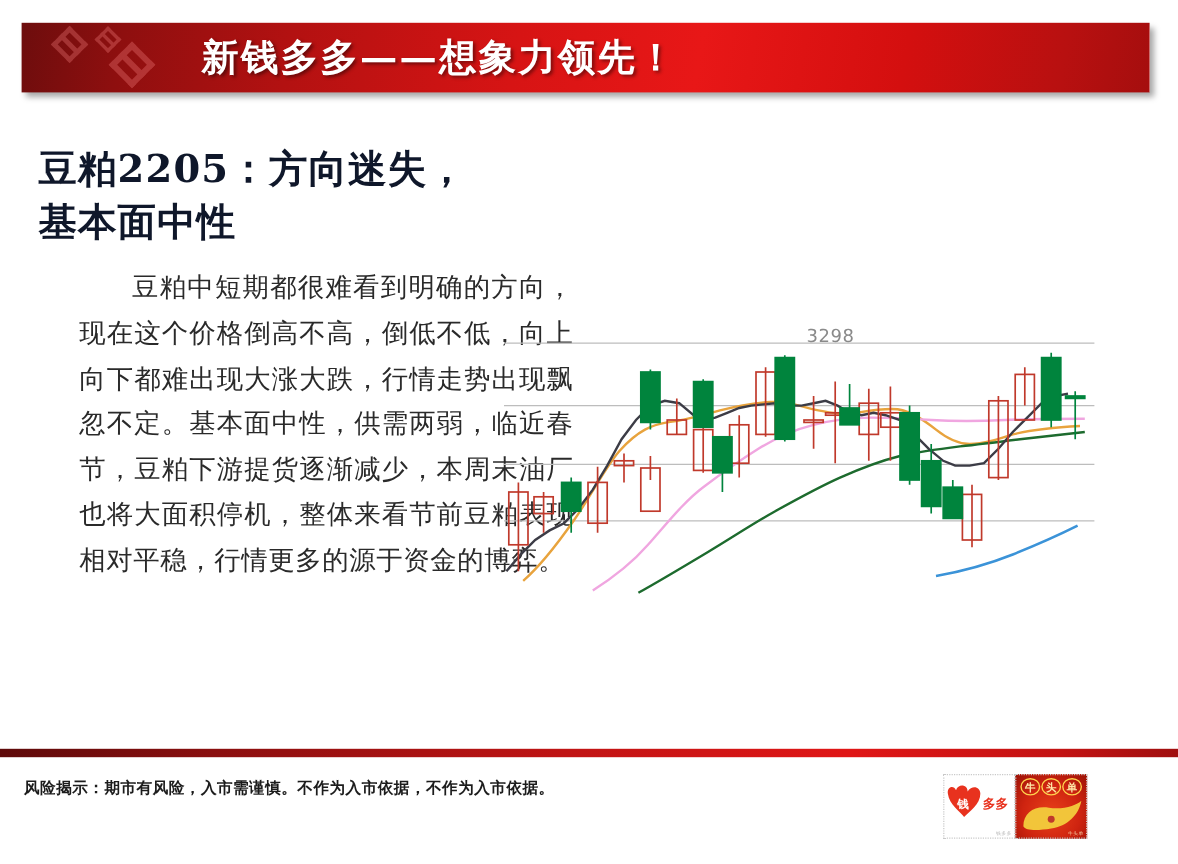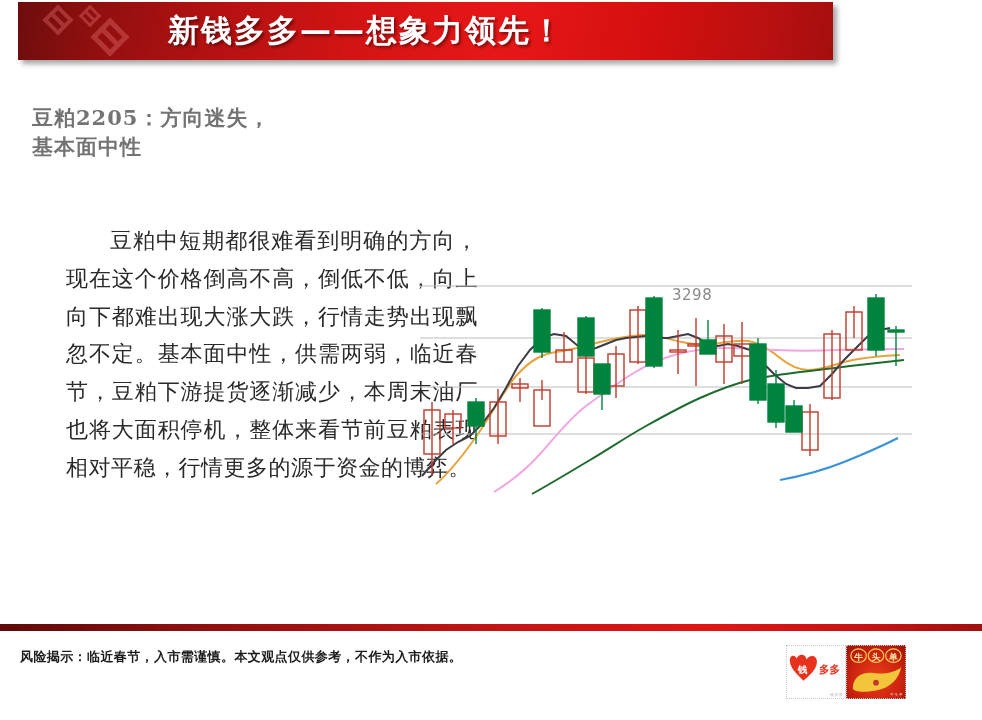--- a/index.html
+++ b/index.html
@@ -6,64 +6,64 @@
   body{
     width:982px;height:720px;overflow:hidden;
     background:#ffffff;
     font-family:"DejaVu Sans","Liberation Sans",sans-serif;
     position:relative;
   }
   .slide{position:absolute;inset:0;background:#fff;}
 
   
   .banner{
-    position:absolute;left:18px;top:2px;width:815px;height:58px;
+    position:absolute;left:18px;top:19px;width:940px;height:58px;
     background:linear-gradient(100deg,#6d0d0d 0%,#8e0f0f 9%,#b31111 24%,#d71414 44%,#e81717 60%,#d40f0f 78%,#b81010 92%,#a50e0e 100%);
     box-shadow:4px 4px 5px rgba(0,0,0,0.35);
     overflow:hidden;
   }
   .banner-knot{
     position:absolute;left:10px;top:2px;width:118px;height:54px;opacity:.55;
   }
   .banner-title{
     position:absolute;left:150px;top:50%;transform:translateY(-50%);
     color:#ffffff;
     font-family:"DejaVu Serif","Liberation Serif",serif;
     font-size:31px;font-weight:bold;letter-spacing:2px;
     text-shadow:2px 2px 3px rgba(0,0,0,.45);
     white-space:nowrap;
   }
 
   
   .headline{
-    position:absolute;left:32px;top:104px;width:420px;
-    color:#737373;
-    font-family:"DejaVu Serif","Liberation Serif",serif;
-    font-weight:bold;font-size:21px;line-height:1.36;
+    position:absolute;left:32px;top:120px;width:420px;
+    color:#0f172a;
+    font-family:"DejaVu Serif","Liberation Serif",serif;
+    font-weight:bold;font-size:32px;line-height:1.36;
     letter-spacing:1px;
   }
 
   
   .bodytext{
     position:absolute;left:26px;top:222px;width:412px;
     color:#2a2a2a;
     font-family:"DejaVu Serif","Liberation Serif",serif;
     font-size:22px;line-height:1.72;
     text-align:justify;text-indent:2em;
     letter-spacing:.5px;
     margin-left:40px;
   }
 
   
   .chart-wrap{
     position:absolute;left:420px;top:258px;width:500px;height:250px;
   }
   .chart-svg{display:block;width:100%;height:100%;}
   .chart-label{
-    position:absolute;left:252px;top:28px;
+    position:absolute;left:252px;top:13px;
     color:#8a8a8a;font-size:15px;
     font-family:"DejaVu Sans","Liberation Sans",sans-serif;
     white-space:nowrap;letter-spacing:.5px;
   }
 
   
   .footer-rule{
     position:absolute;left:0;top:624px;width:982px;height:7px;
     background:linear-gradient(90deg,#5e0a0a 0%,#8a0f0f 18%,#c01414 48%,#e01616 72%,#c31313 90%,#a00f0f 100%);
   }
@@ -219,21 +219,21 @@
             <rect x="448" y="40" width="16" height="52"></rect>
           <line x1="476" y1="68" x2="476" y2="108"></line>
             <rect x="468" y="72" width="16" height="2"></rect>
         </g>
       </g>
     </svg>
     <div class="chart-label">3298</div>
   </div>
 
   <div class="footer-rule"></div>
-  <div class="footer-note">风险揭示：临近春节，入市需谨慎。本文观点仅供参考，不作为入市依据。</div>
+  <div class="footer-note">风险揭示：期市有风险，入市需谨慎。不作为入市依据，不作为入市依据。</div>
 
   <div class="logos">
     <div class="logo-box">
       <svg class="logo-qdd" viewBox="0 0 60 54">
         <path d="M20 14 C20 8 12 7 10 13 C8 8 2 10 3 16 C4 25 14 32 17 36 C21 32 31 25 31 16 C31 10 24 8 20 14 Z" fill="#e8321e"></path>
         <text x="16" y="28" font-size="10" fill="#fff" text-anchor="middle" font-family="DejaVu Serif, serif" font-weight="bold">钱</text>
         <text x="44" y="28" font-size="11" fill="#e8321e" text-anchor="middle" font-family="DejaVu Serif, serif" font-weight="bold">多多</text>
       </svg>
       <div class="logo-corner">钱多多</div>
     </div>

